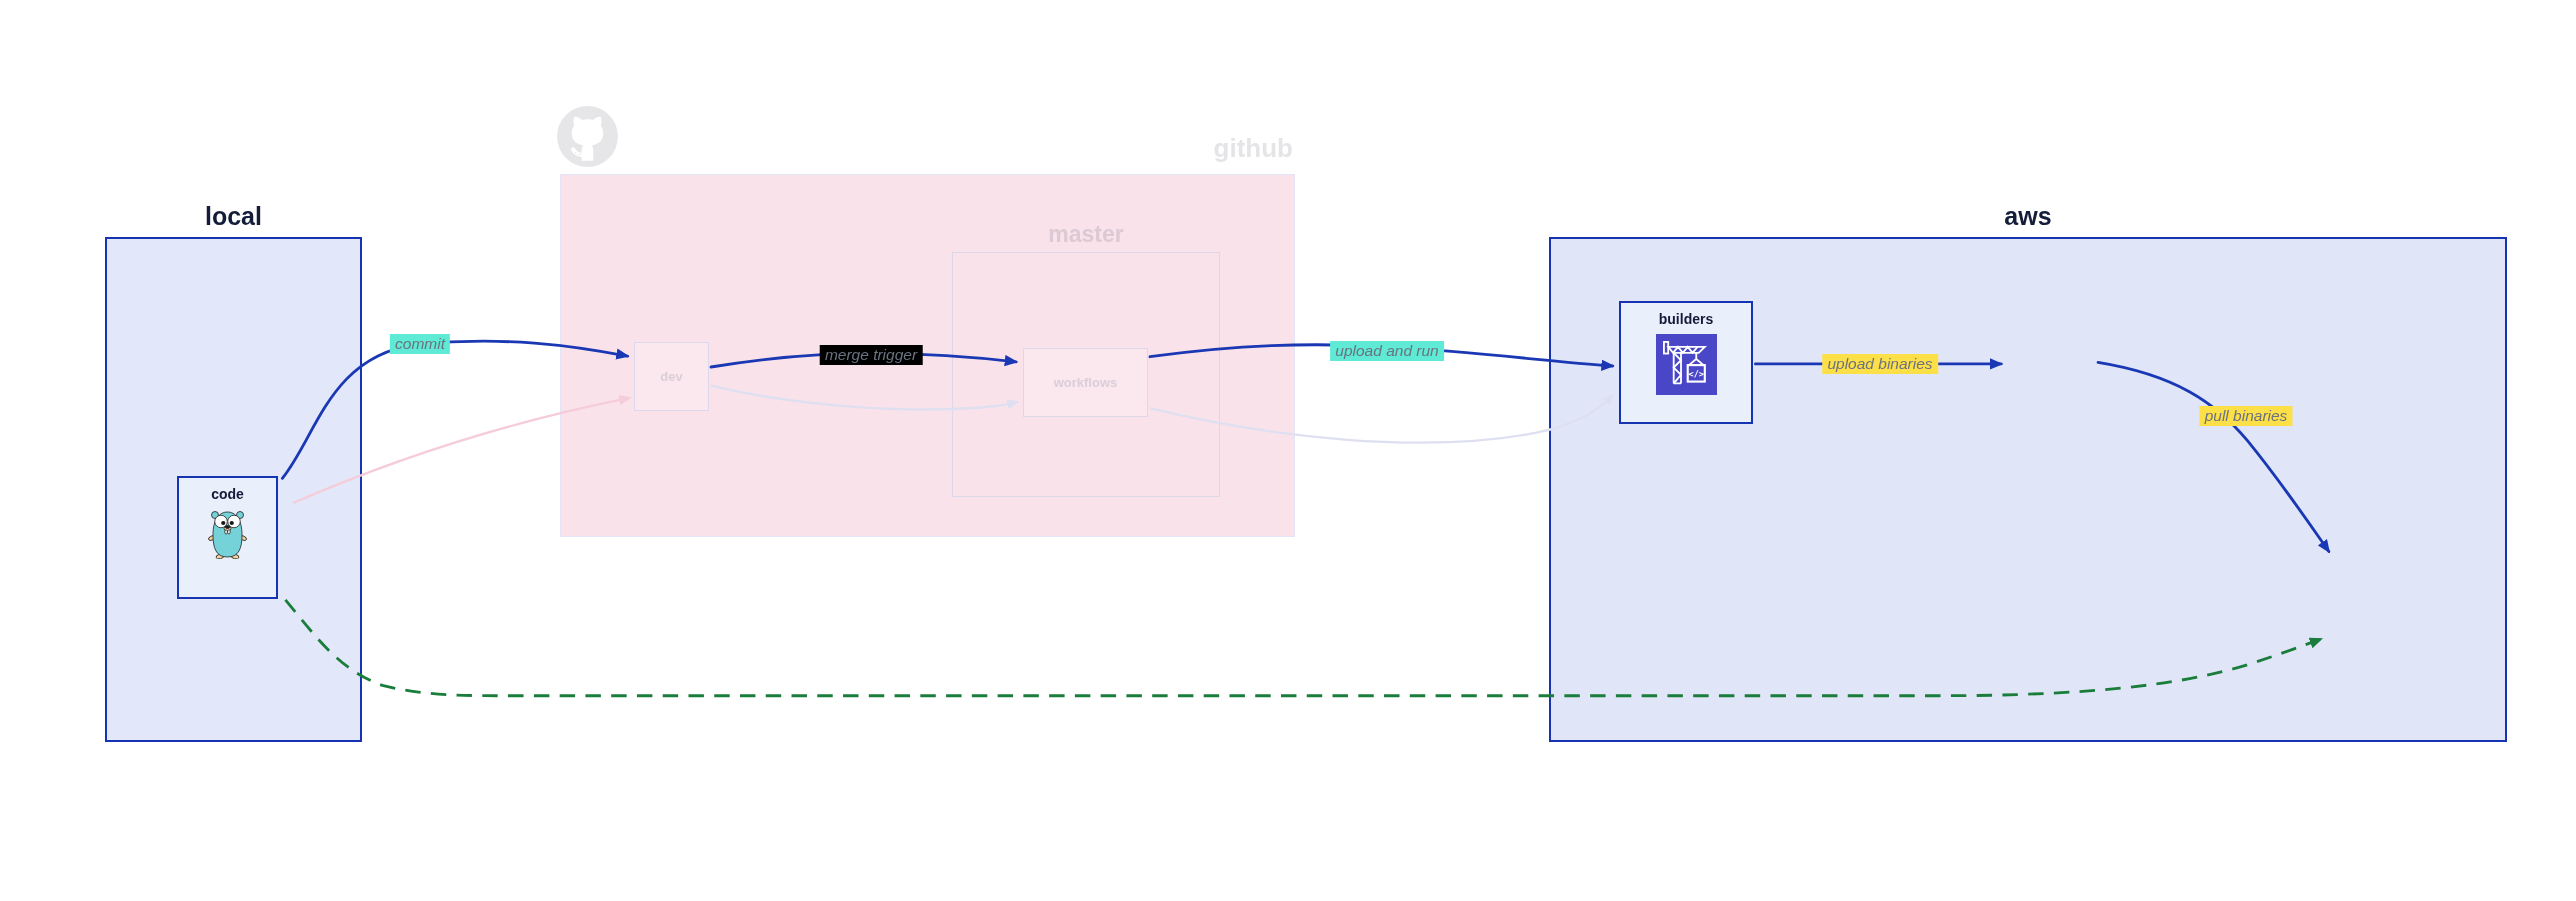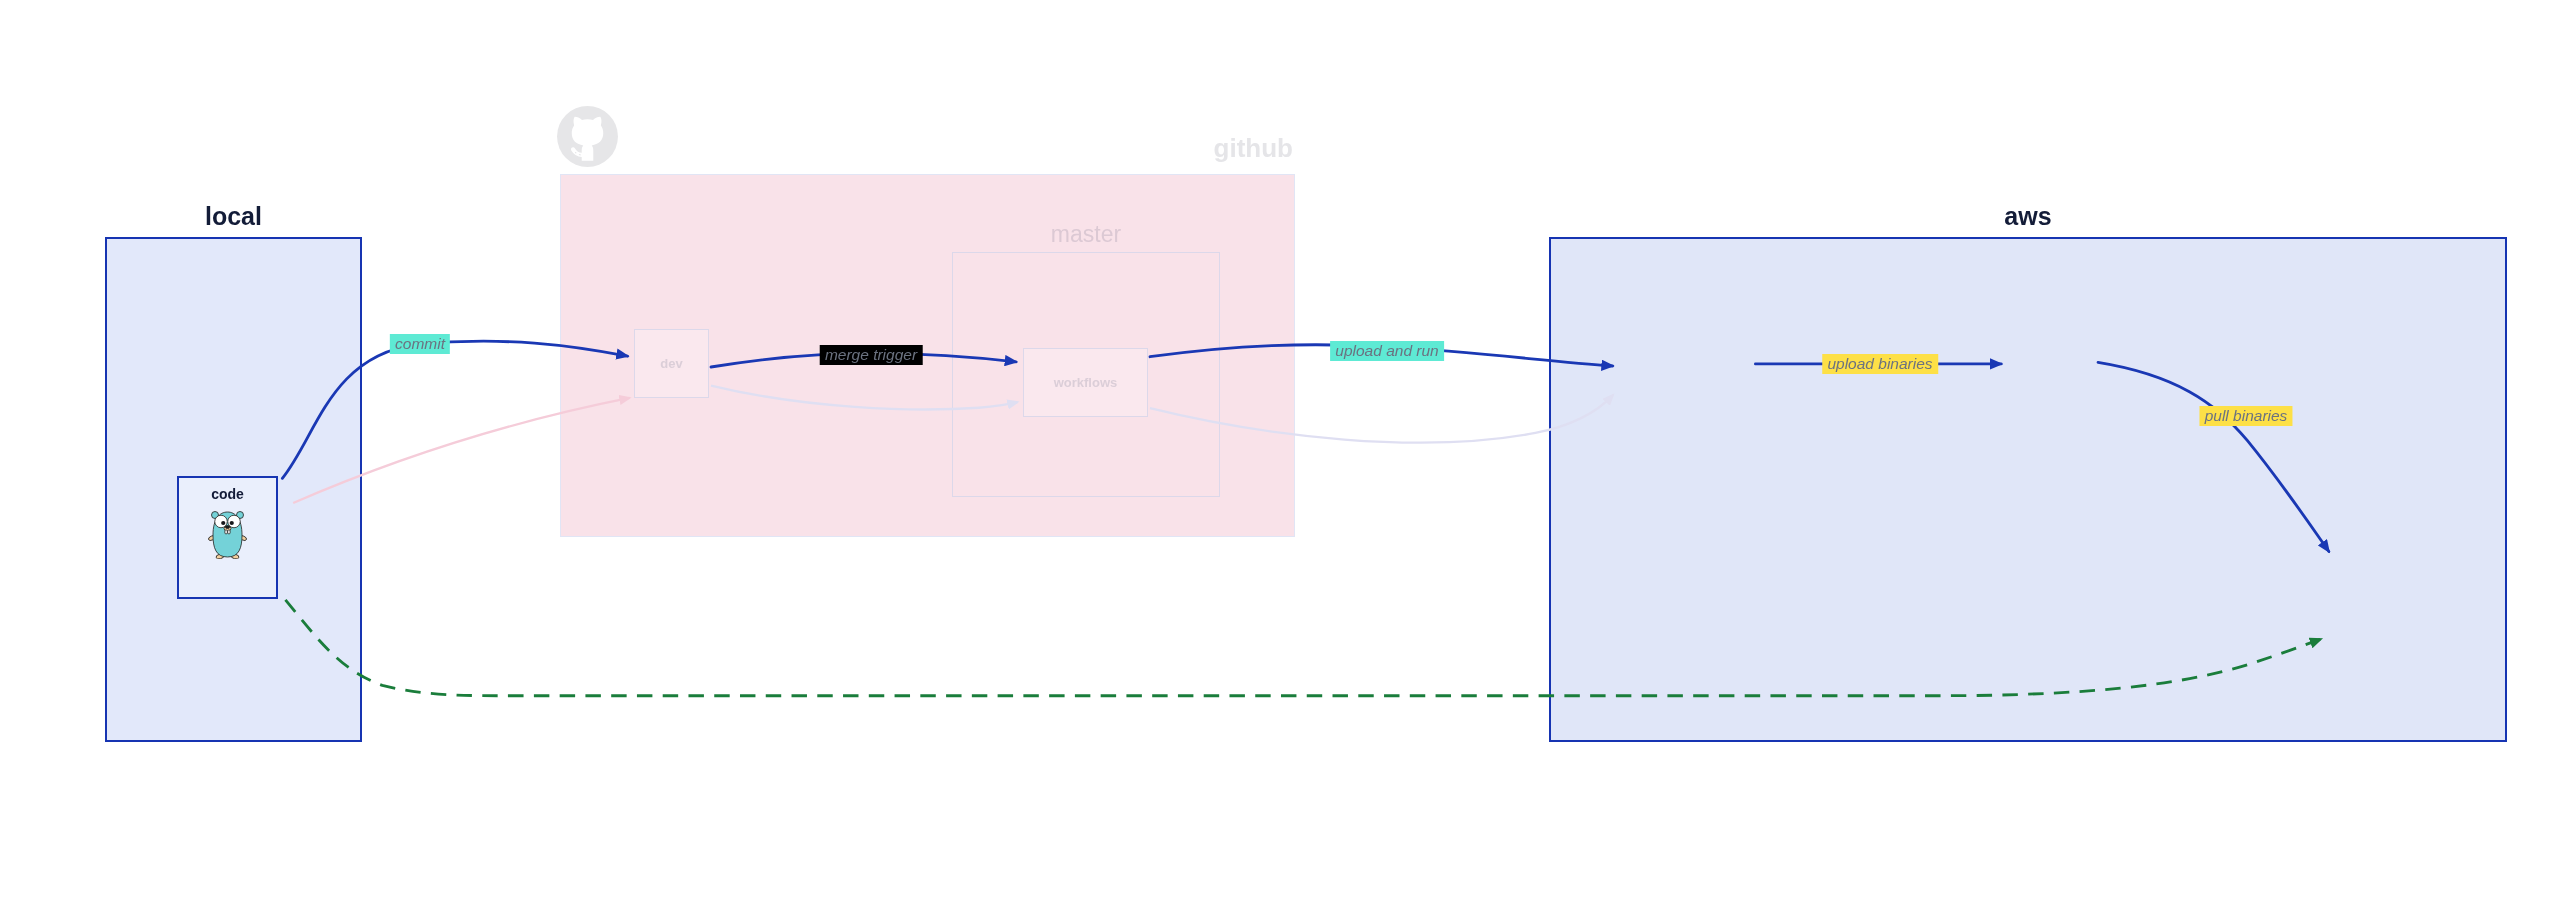--- a/index.html
+++ b/index.html
@@ -6,21 +6,21 @@
   #canvas{position:relative;width:2604px;height:902px;background:#ffffff;overflow:hidden;
           font-family:"Liberation Sans", sans-serif;}
 
   
   .group{position:absolute;box-sizing:border-box;}
   .group-blue{background:#e2e8fa;border:2.1px solid #1634b2;}
   .group-github{background:#f9e2e9;border:1.5px solid #e1e5f5;}
   .group-label{position:absolute;text-align:center;font-size:25px;font-weight:600;color:#131c38;}
   .github-label{position:absolute;font-size:26px;font-weight:600;color:#e5e5e8;}
   .master-box{position:absolute;box-sizing:border-box;border:1.5px solid #dcd8ea;background:transparent;}
-  .master-label{position:absolute;text-align:center;font-size:23px;font-weight:400;color:#dcc9d4;}
+  .master-label{position:absolute;text-align:center;font-size:23px;font-weight:700;color:#dcc9d4;}
 
   
   .node{position:absolute;box-sizing:border-box;display:flex;flex-direction:column;align-items:center;}
   .node-solid{background:#eaeffc;border:2.6px solid #1634b2;}
   .node-solid .node-label{font-size:14px;font-weight:700;color:#131b38;margin-top:8.2px;}
   .node-icon{margin-top:7.2px;}
   .node-faded{background:rgba(255,255,255,0.22);border:1.5px solid #dcd8ea;justify-content:center;}
   .node-faded .node-label{font-size:13px;font-weight:700;color:#dbced8;margin:0;}
 
   
@@ -82,28 +82,44 @@
         <circle cx="31.5" cy="28" r="4.2" fill="#17171a" stroke="none"></circle>
         <circle cx="48.5" cy="28" r="4.2" fill="#17171a" stroke="none"></circle>
         <ellipse cx="40" cy="39" rx="7" ry="4.8" fill="#f2cf9f"></ellipse>
         <ellipse cx="40" cy="36" rx="4.2" ry="3" fill="#1b1b1b"></ellipse>
         <rect x="34.8" y="42" width="4.8" height="7.5" rx="1.6" fill="#ffffff"></rect>
         <rect x="40.4" y="42" width="4.8" height="7.5" rx="1.6" fill="#ffffff"></rect>
       </g>
     </svg>
   </div>
 
-  <div class="node node-faded" style="left:634px;top:329px;width:75px;height:69px;">
+  <div class="node node-faded" style="left:634px;top:342px;width:75px;height:69px;">
     <div class="node-label">dev</div>
   </div>
 
   <div class="node node-faded" style="left:1023px;top:348px;width:125px;height:69px;">
     <div class="node-label">workflows</div>
   </div>
 
+  <div class="node node-solid" style="left:1619px;top:301px;width:134px;height:123px;">
+    <div class="node-label">builders</div>
+    <svg class="node-icon" width="61" height="61" viewBox="0 0 100 100">
+      <rect width="100" height="100" fill="#4a46c8"></rect>
+      <g stroke="#ffffff" stroke-width="3" fill="none">
+        <rect x="13" y="13" width="7" height="19"></rect>
+        <path d="M 20 21 H 80 L 70 31 H 28 Z"></path>
+        <path d="M 28 31 L 36 21 L 44 31 L 52 21 L 60 31 L 68 21"></path>
+        <path d="M 29 31 V 81 M 41 31 V 81 M 29 81 H 41"></path>
+        <path d="M 29 31 L 41 43 L 29 55 L 41 67 L 29 81"></path>
+        <path d="M 66 31 V 41 M 54 51 L 66 41 L 78 51"></path>
+        <rect x="52" y="51" width="28" height="27" stroke-width="3.5"></rect>
+      </g>
+      <text x="66" y="70" text-anchor="middle" font-size="14" font-weight="bold" fill="#ffffff" font-family="'DejaVu Sans Mono', monospace">&lt;/&gt;</text>
+    </svg>
+  </div>
 
 
 
   <svg id="edge-layer" width="2604" height="902" viewBox="0 0 5054 1750">
     <defs>
       <marker id="arrB" markerUnits="userSpaceOnUse" markerWidth="28" markerHeight="22" refX="22" refY="11" orient="auto">
           <path d="M0,0 L26,11 L0,22 Z" fill="#1a38b4"></path>
         </marker>
       <marker id="arrG" markerUnits="userSpaceOnUse" markerWidth="28" markerHeight="22" refX="22" refY="11" orient="auto">
           <path d="M0,0 L26,11 L0,22 Z" fill="#1a7d3b"></path>

